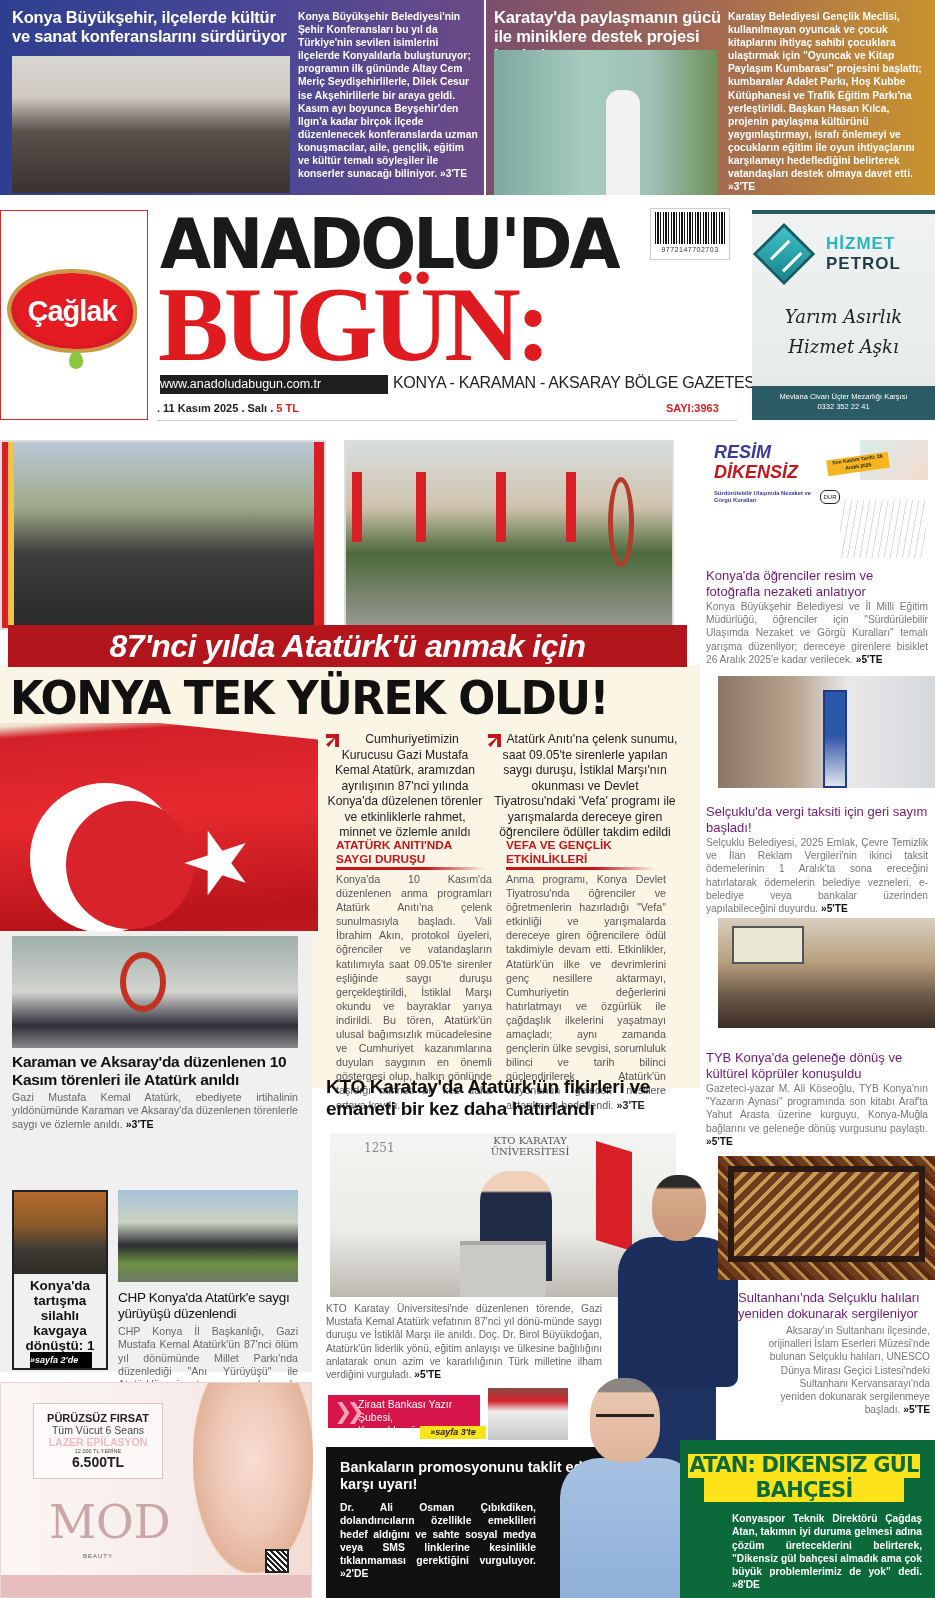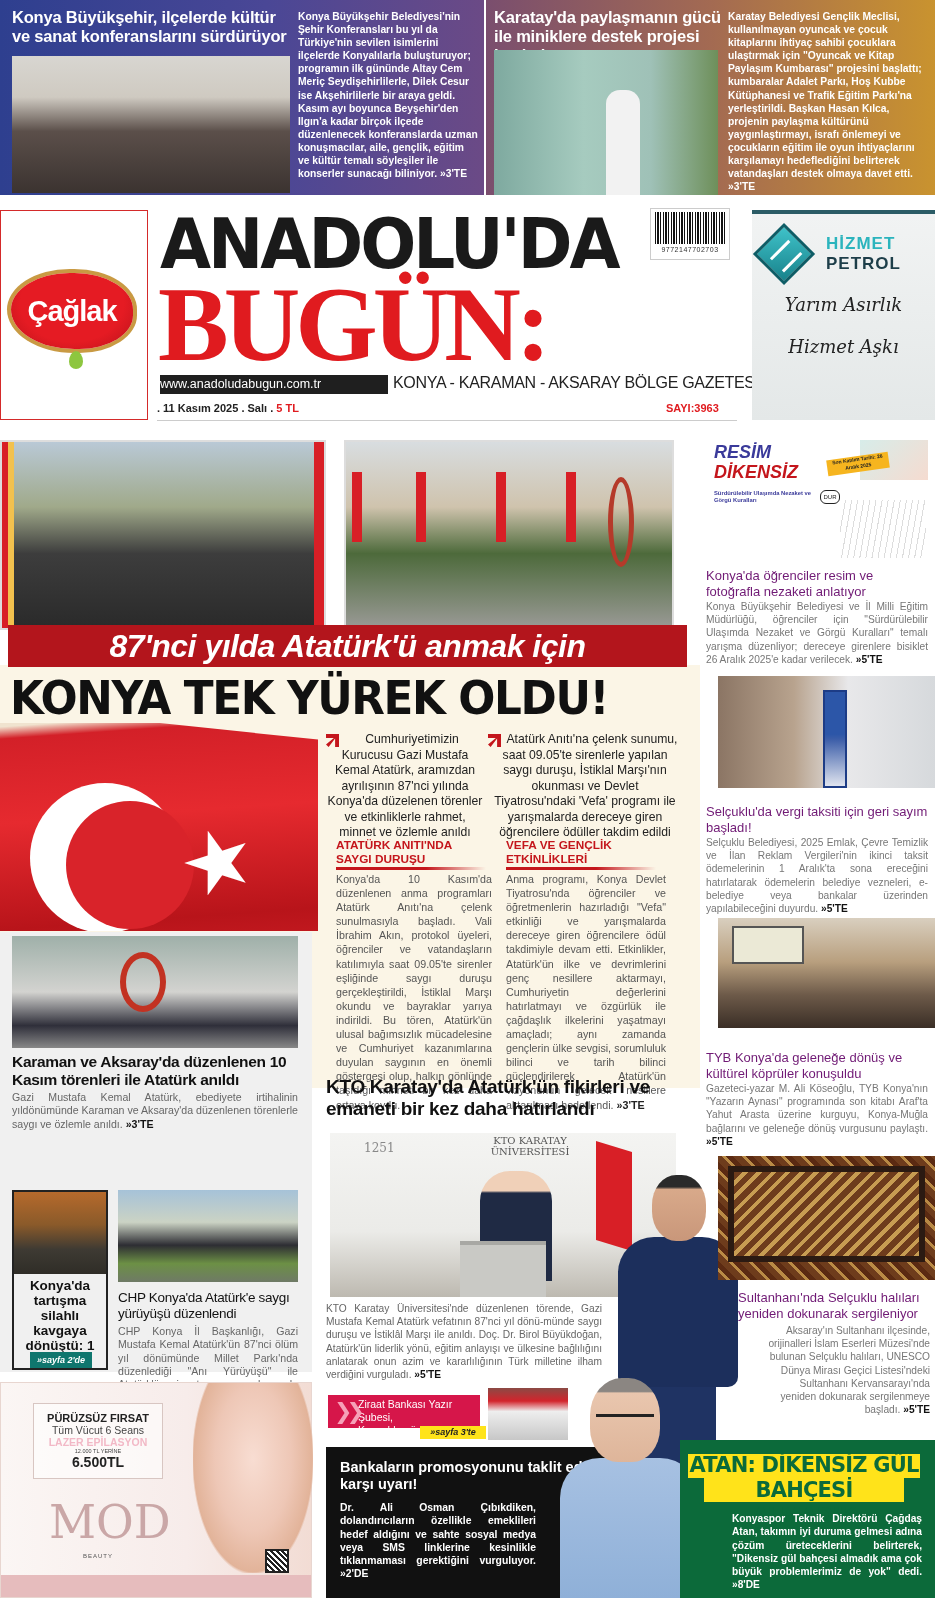--- a/index.html
+++ b/index.html
@@ -67,21 +67,21 @@
   
   #left-panel { left: 0; top: 932px; width: 312px; height: 440px; background: #f0f0f0; }
   #karaman-photo { left: 12px; top: 936px; width: 286px; height: 112px; background: linear-gradient(180deg, #9fb0a9 0%, #d3d3d0 50%, #2f2f3a 80%, #888 100%); }
   .story-title { position: absolute; font-weight: bold; color: #111; letter-spacing: -0.3px; }
   .story-body { position: absolute; font-size: 10.6px; line-height: 13.3px; color: #666; text-align: justify; }
   .story-body b { color: #111; }
 
   #crime-box { left: 12px; top: 1190px; width: 96px; height: 180px; border: 2px solid #222; background: #f0f0f0; }
   #crime-photo { left: 0; top: 0; width: 92px; height: 82px; background: linear-gradient(180deg, #b66a2c 0%, #8a5a2a 40%, #3e3a33 70%, #2f2d27 100%); position: absolute; }
   #crime-title { position: absolute; left: 0; top: 86px; width: 92px; text-align: center; font-size: 13.5px; line-height: 15px; font-weight: bold; color: #111; }
-  #crime-ref { position: absolute; left: 16px; top: 160px; width: 62px; height: 16px; background: #0f766e; color: #fff; font-size: 9px; font-weight: bold; font-style: italic; text-align: center; line-height: 16px; }
+  #crime-ref { position: absolute; left: 16px; top: 160px; width: 62px; height: 16px; background: #000000; color: #fff; font-size: 9px; font-weight: bold; font-style: italic; text-align: left; line-height: 16px; }
 
   #chp-photo { left: 118px; top: 1190px; width: 180px; height: 92px; background: linear-gradient(180deg, #a6c2d8 0%, #cbd3c4 35%, #2d2d33 60%, #6c9045 80%, #6f7a66 100%); }
 
   #beauty-ad { left: 0; top: 1382px; width: 312px; height: 216px; background: linear-gradient(90deg, #fbf6f4 0%, #f7ecea 60%, #f2dcd4 100%); border: 1px solid #e8d6d0; }
   .beauty-box { position: absolute; left: 32px; top: 20px; width: 130px; height: 76px; border: 1px solid #d8c6c2; background: rgba(255,255,255,0.6); text-align: center; }
   .beauty-box .l1 { font-size: 11px; font-weight: bold; color: #222; margin-top: 8px; }
   .beauty-box .l2 { font-size: 10.5px; color: #444; }
   .beauty-box .l3 { font-size: 10.5px; font-weight: bold; color: #f2b8c6; }
   .beauty-box .l4 { font-size: 5.5px; color: #444; }
   .beauty-box .l5 { font-size: 14px; font-weight: 900; color: #222; margin-top: 0px; }
@@ -175,22 +175,26 @@
 <div id="site-url" class="abs">www.anadoludabugun.com.tr</div>
 <div id="region-tag" class="abs">KONYA - KARAMAN - AKSARAY BÖLGE GAZETESİ</div>
 <div id="date-line" class="abs"><span>. 11 Kasım 2025 . Salı .</span> <span class="price">5 TL</span></div>
 <div id="issue-no" class="abs">SAYI:3963</div>
 <div id="mast-rule" class="abs"></div>
 
 <div id="petrol-ad" class="abs">
   <div class="petrol-diamond"></div>
   <div class="petrol-name1">HİZMET</div>
   <div class="petrol-name2">PETROL</div>
-  <div class="petrol-slogan" style="top:80px;">Yarım Asırlık</div>
+  <div class="petrol-slogan" style="top:92px;">Yarım Asırlık</div>
   <div class="petrol-slogan" style="top:122px;">Hizmet Aşkı</div>
+  <div class="petrol-foot">
+      <div>Mevlana Civarı Üçler Mezarlığı Karşısı</div>
+      <div>0332 352 22 41</div>
+    </div>
 </div>
 
 <div id="lead-photo-1" class="photo">
   <div class="flag-strip" style="left:0;top:0;height:186px;width:12px;background:linear-gradient(90deg,#d81f26 0,#d81f26 50%,#f2c14e 50%);"></div>
   <div class="flag-strip" style="right:0;top:0;height:186px;"></div>
 </div>
 <div id="lead-photo-2" class="photo">
   <div class="flag-strip" style="left:6px;top:30px;height:70px;"></div>
   <div class="flag-strip" style="left:70px;top:30px;height:70px;"></div>
   <div class="flag-strip" style="left:150px;top:30px;height:70px;"></div>

